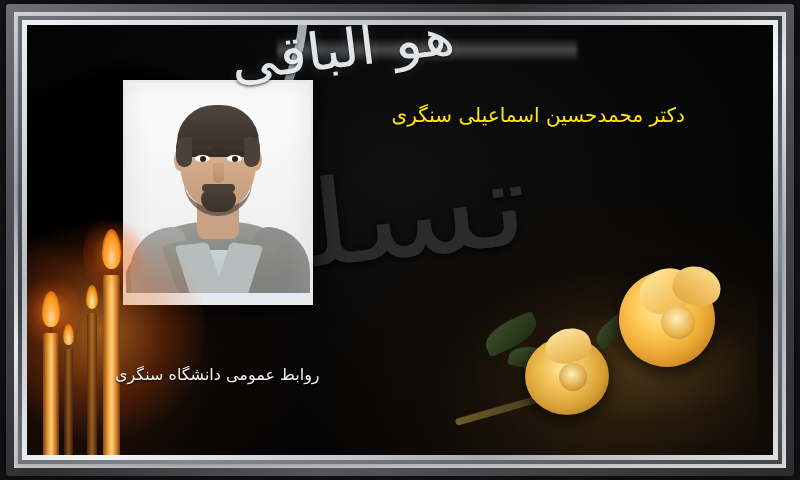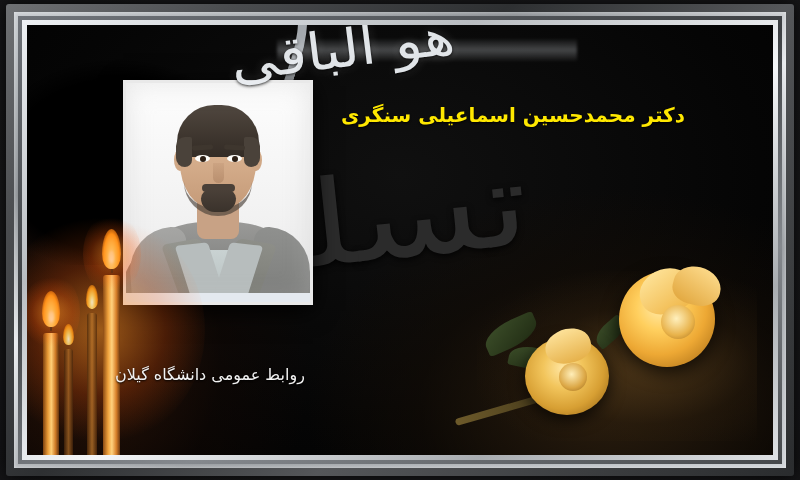--- a/index.html
+++ b/index.html
@@ -188,21 +188,21 @@
       background:linear-gradient(90deg,#6d5a2a,#3e3418);border-radius:4px;
       transform:rotate(-16deg);transform-origin:right center;}
   .leaf{position:absolute;background:linear-gradient(150deg,#3d4f2a,#1f2a12);
       border-radius:60% 10% 60% 10%;}
   .lf1{right:228px;bottom:104px;width:56px;height:26px;transform:rotate(-24deg);}
   .lf2{right:214px;bottom:82px;width:44px;height:22px;transform:rotate(12deg);}
   .lf3{right:140px;bottom:110px;width:34px;height:18px;transform:rotate(-40deg);}
 
   
   .txt-name{position:absolute;right:88px;top:78px;
-      font-size:20px;font-weight:bold;color:#ffe800;direction:rtl;
+      font-size:20px;font-weight:normal;color:#ffe800;direction:rtl;
       text-shadow:0 1px 2px rgba(0,0,0,.9);white-space:nowrap;}
   .txt-role{position:absolute;right:88px;top:116px;
       font-size:20px;font-weight:bold;color:#ffe800;direction:rtl;
       text-shadow:0 1px 2px rgba(0,0,0,.9);white-space:nowrap;}
   .txt-wish{position:absolute;right:88px;top:222px;
       font-size:21px;font-weight:bold;color:#ffdf00;direction:rtl;
       text-shadow:0 1px 3px rgba(0,0,0,.95);white-space:nowrap;}
   .txt-org{position:absolute;left:88px;top:340px;
       font-size:16px;color:#f2f2f2;direction:rtl;
       text-shadow:0 1px 2px rgba(0,0,0,.9);white-space:nowrap;}
@@ -299,17 +299,17 @@
         <div class="r1-petal-b"></div>
         <div class="r1-core"></div>
         <div class="rose r2"></div>
         <div class="r2-petal-a"></div>
         <div class="r2-core"></div>
       </div>
 
       <div class="calli-top">هو الباقی</div>
 
       <div class="txt-name">دکتر محمدحسین اسماعیلی سنگری</div>
-      <div class="txt-org">روابط عمومی دانشگاه گیلان</div>
+      <div class="txt-org">روابط عمومی دانشگاه سنگری</div>
 
     </div>
   </div>
 </div>
 
 </body></html>

